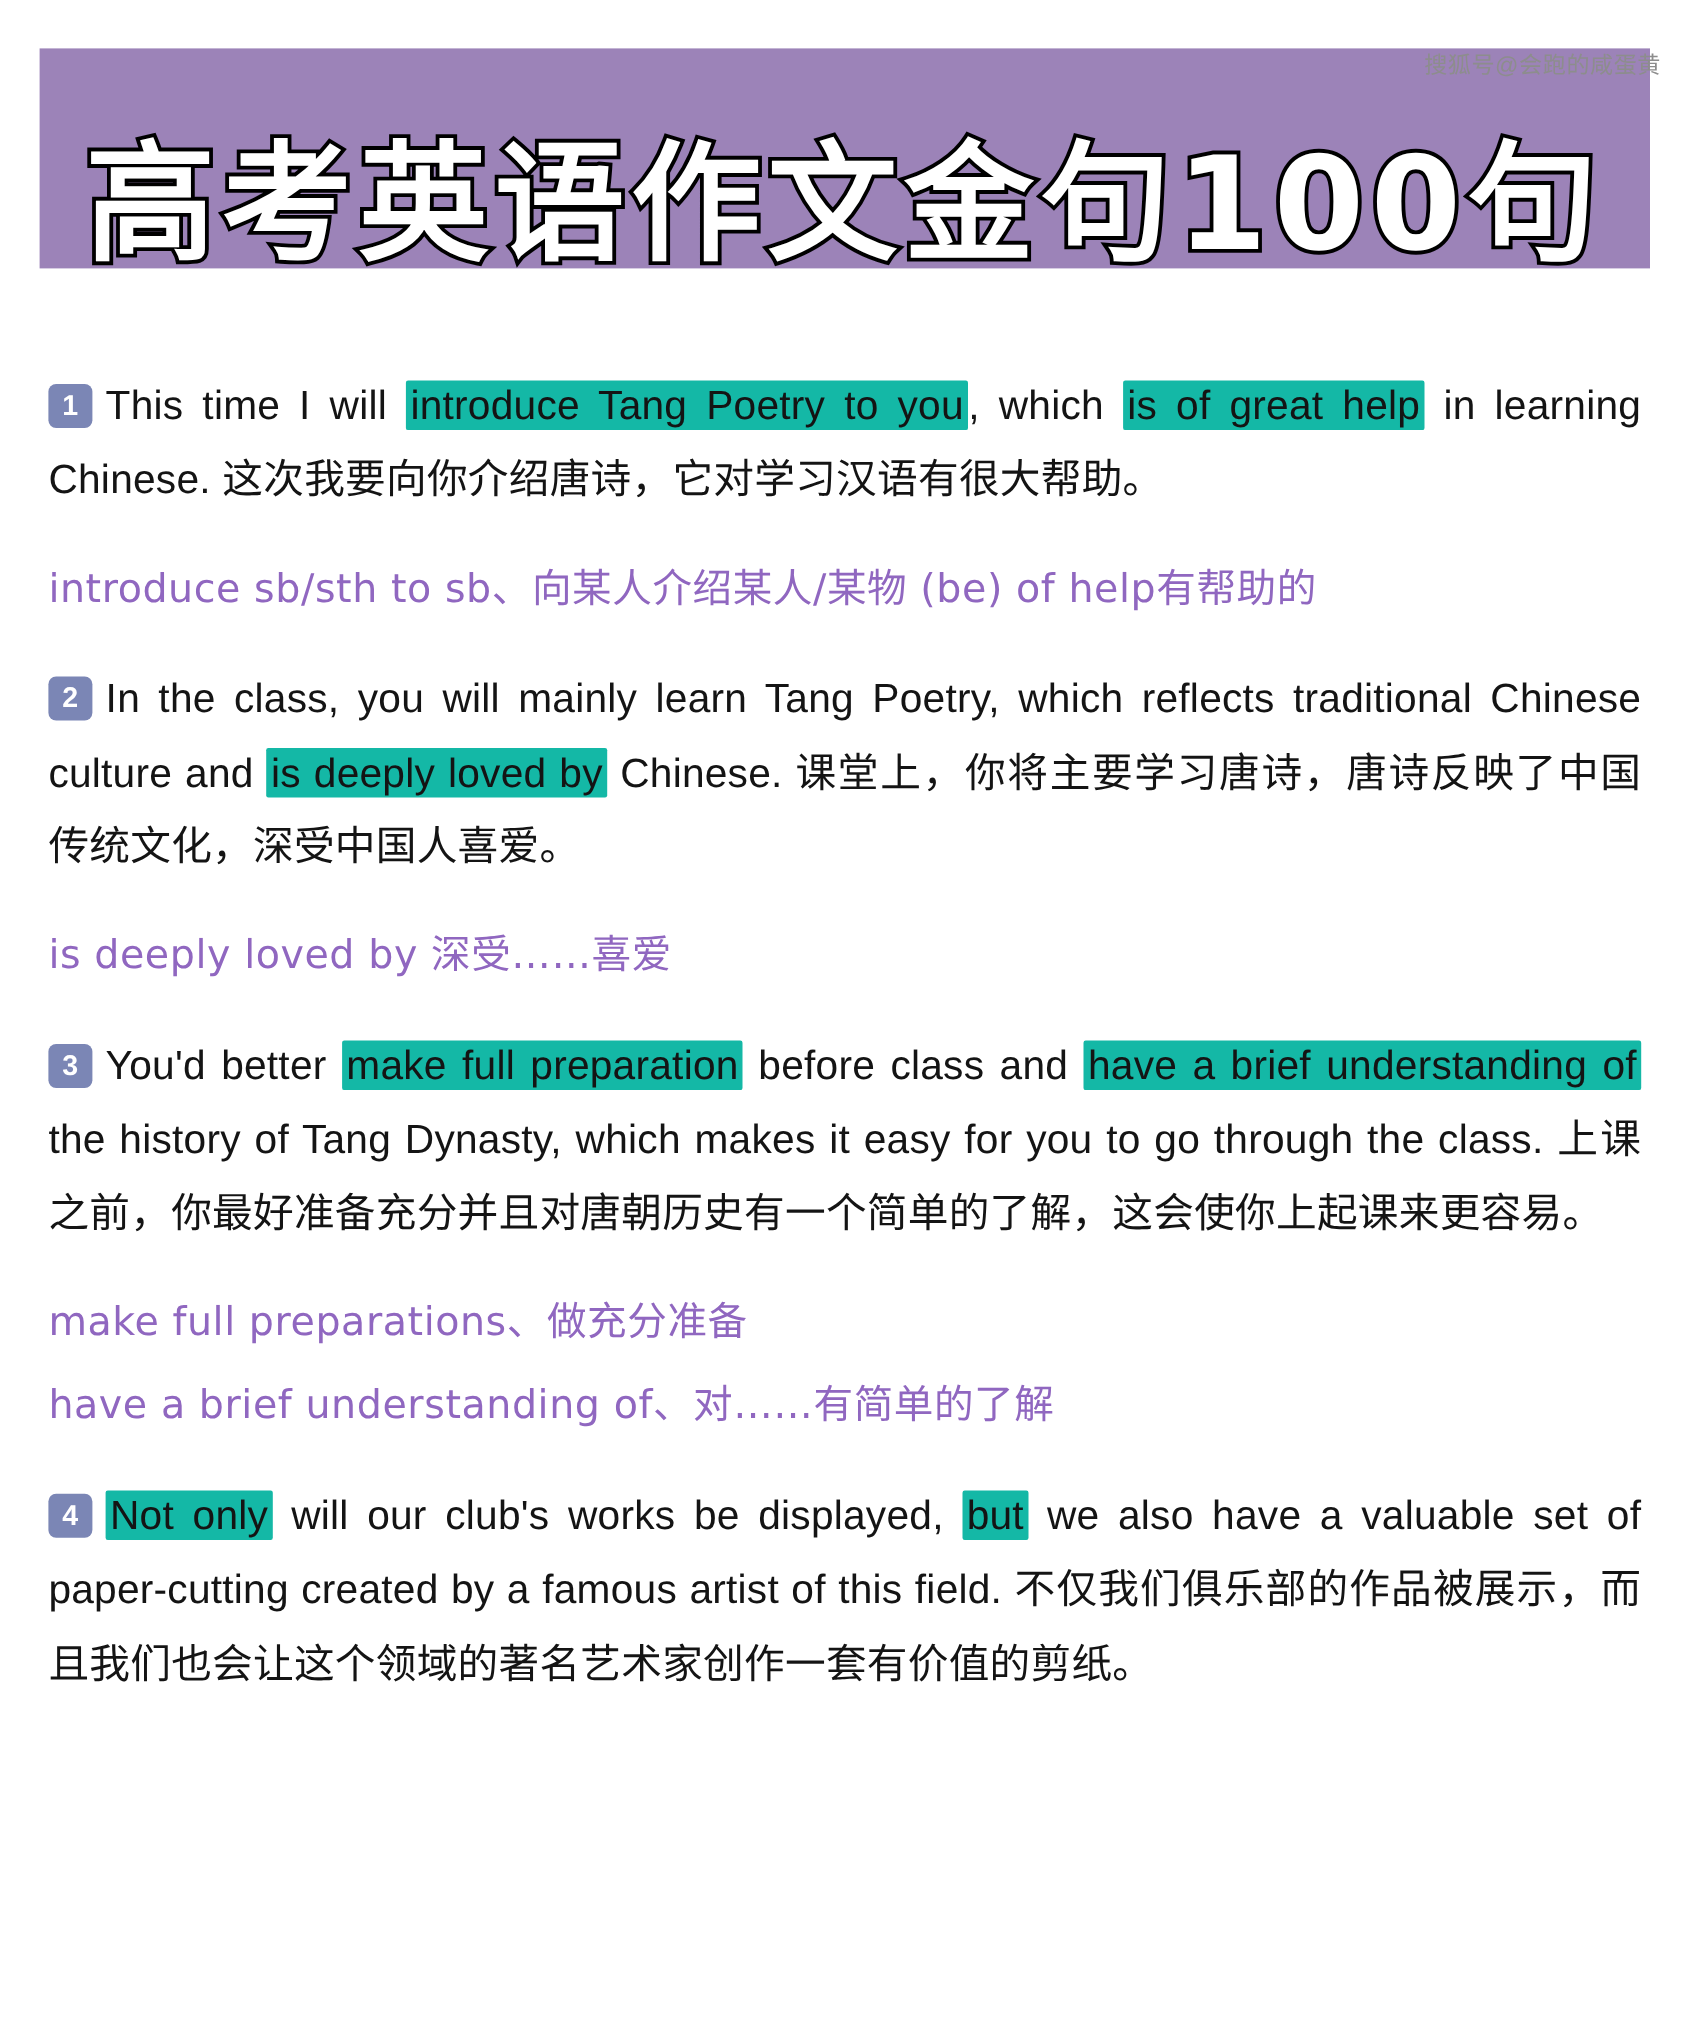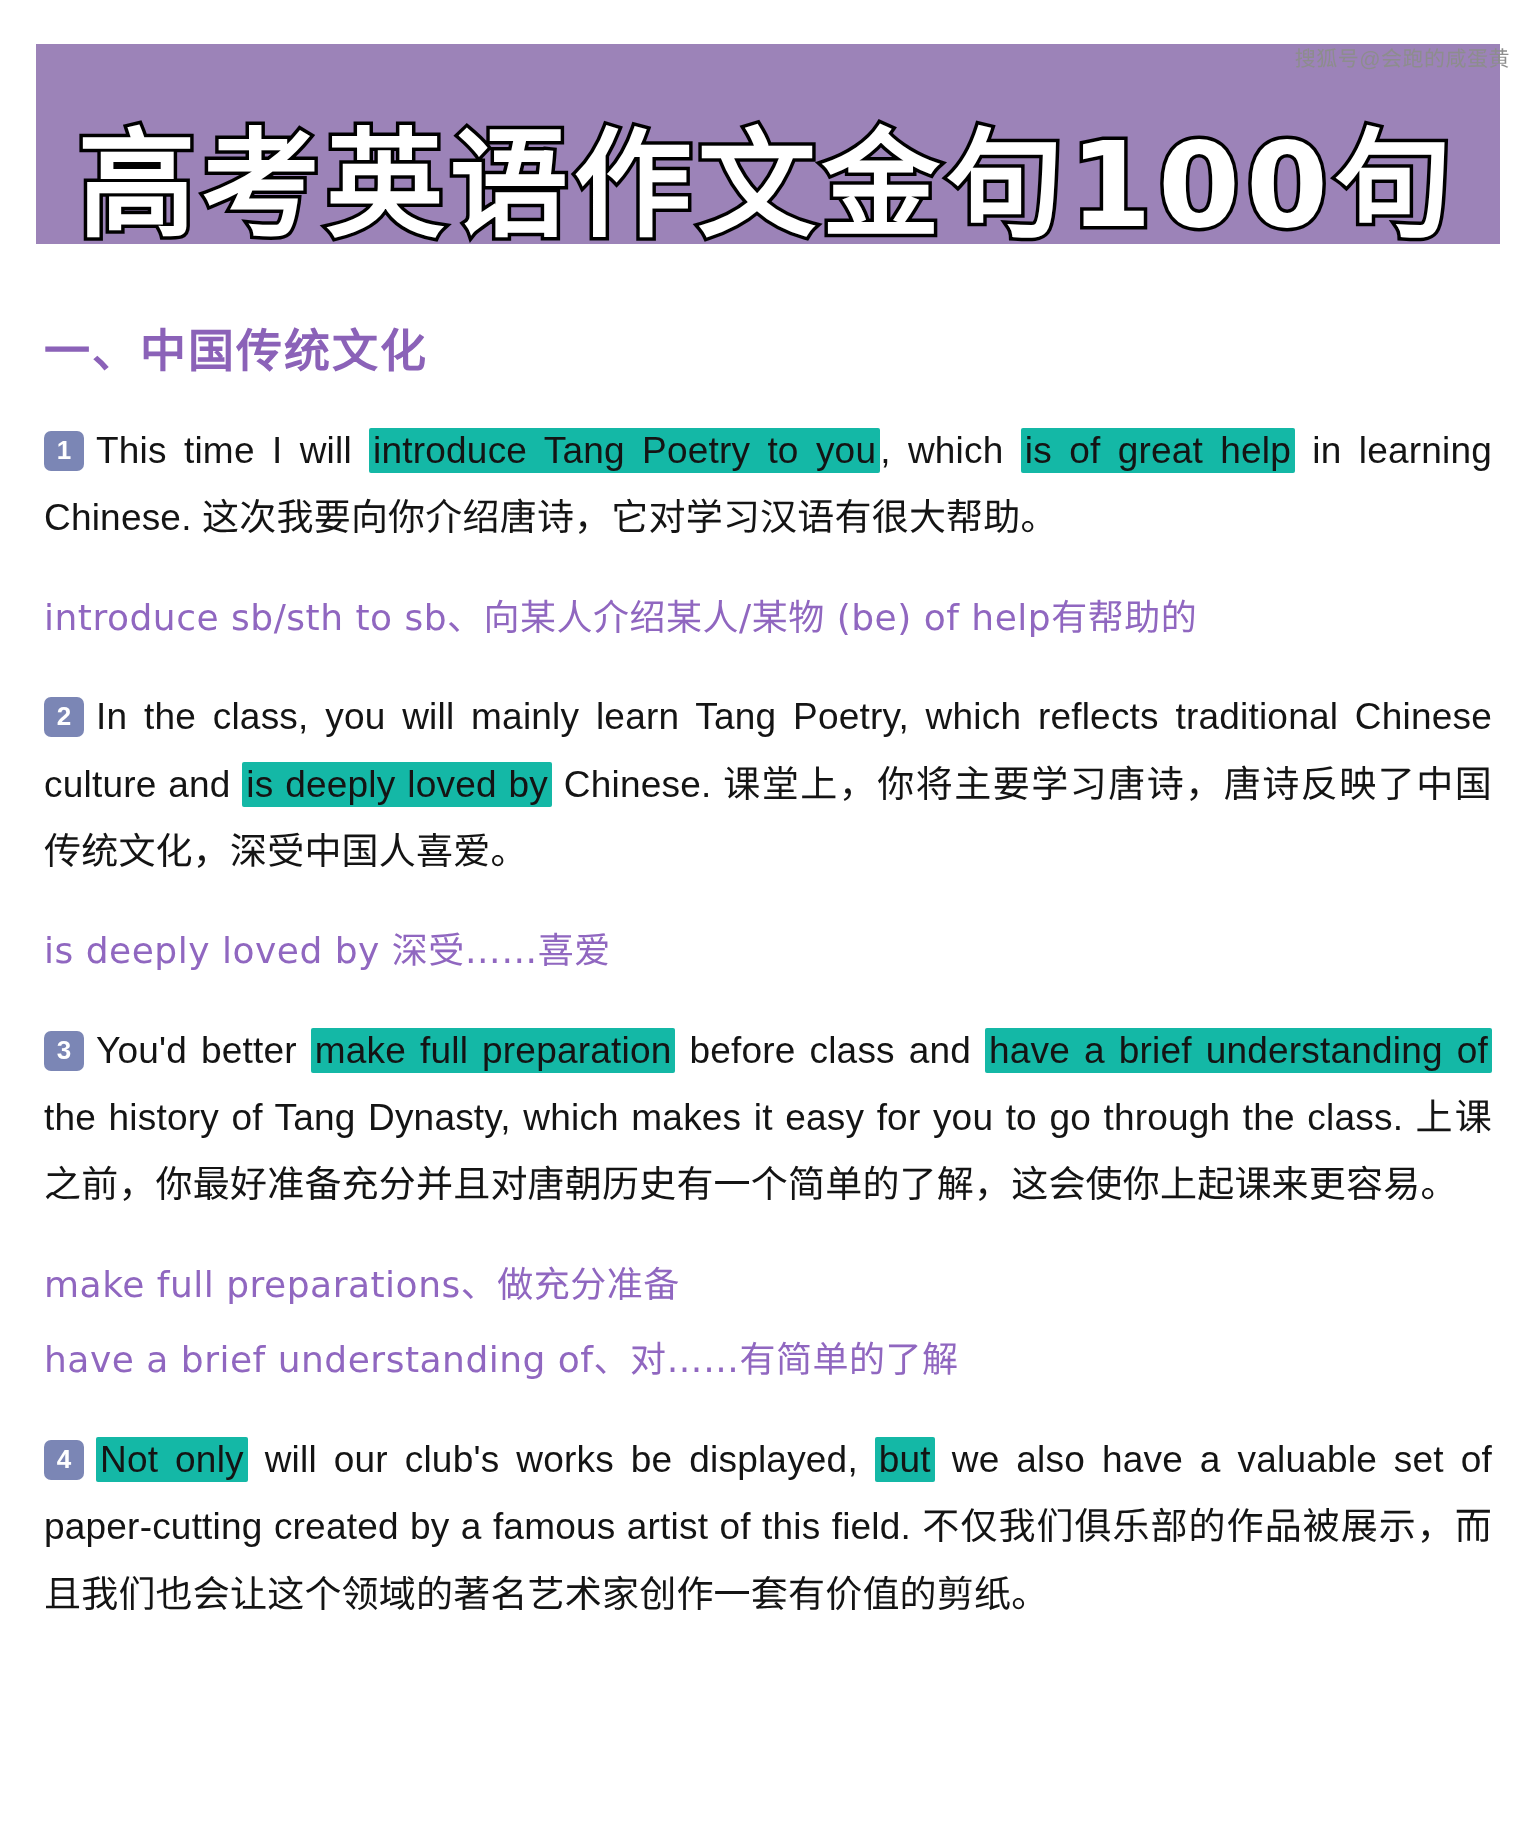--- a/index.html
+++ b/index.html
@@ -113,21 +113,20 @@
 </head>
 <body>
 
 <div class="watermark">搜狐号@会跑的咸蛋黄</div>
 
 <div class="title-banner">
   <div class="title-text">高考英语作文金句100句</div>
 </div>
 
 <div class="content">
-  <div class="section-heading">一、中国传统文化</div>
   <div id="entries">
       <div class="entry">
         <p class="sentence"><span class="num-badge">1</span><span>This time I will </span><span class="hl">introduce Tang Poetry to you</span><span>, which </span><span class="hl">is of great help</span><span> in learning Chinese. 这次我要向你介绍唐诗，它对学习汉语有很大帮助。</span></p>
         <div class="note note-line">introduce sb/sth to sb、向某人介绍某人/某物      (be) of help有帮助的</div>
       </div>
       <div class="entry">
         <p class="sentence"><span class="num-badge">2</span><span>In the class, you will mainly learn Tang Poetry, which reflects traditional Chinese culture and </span><span class="hl">is deeply loved by</span><span> Chinese. 课堂上，你将主要学习唐诗，唐诗反映了中国传统文化，深受中国人喜爱。</span></p>
         <div class="note note-line">is deeply loved by 深受……喜爱</div>
       </div>
       <div class="entry">

